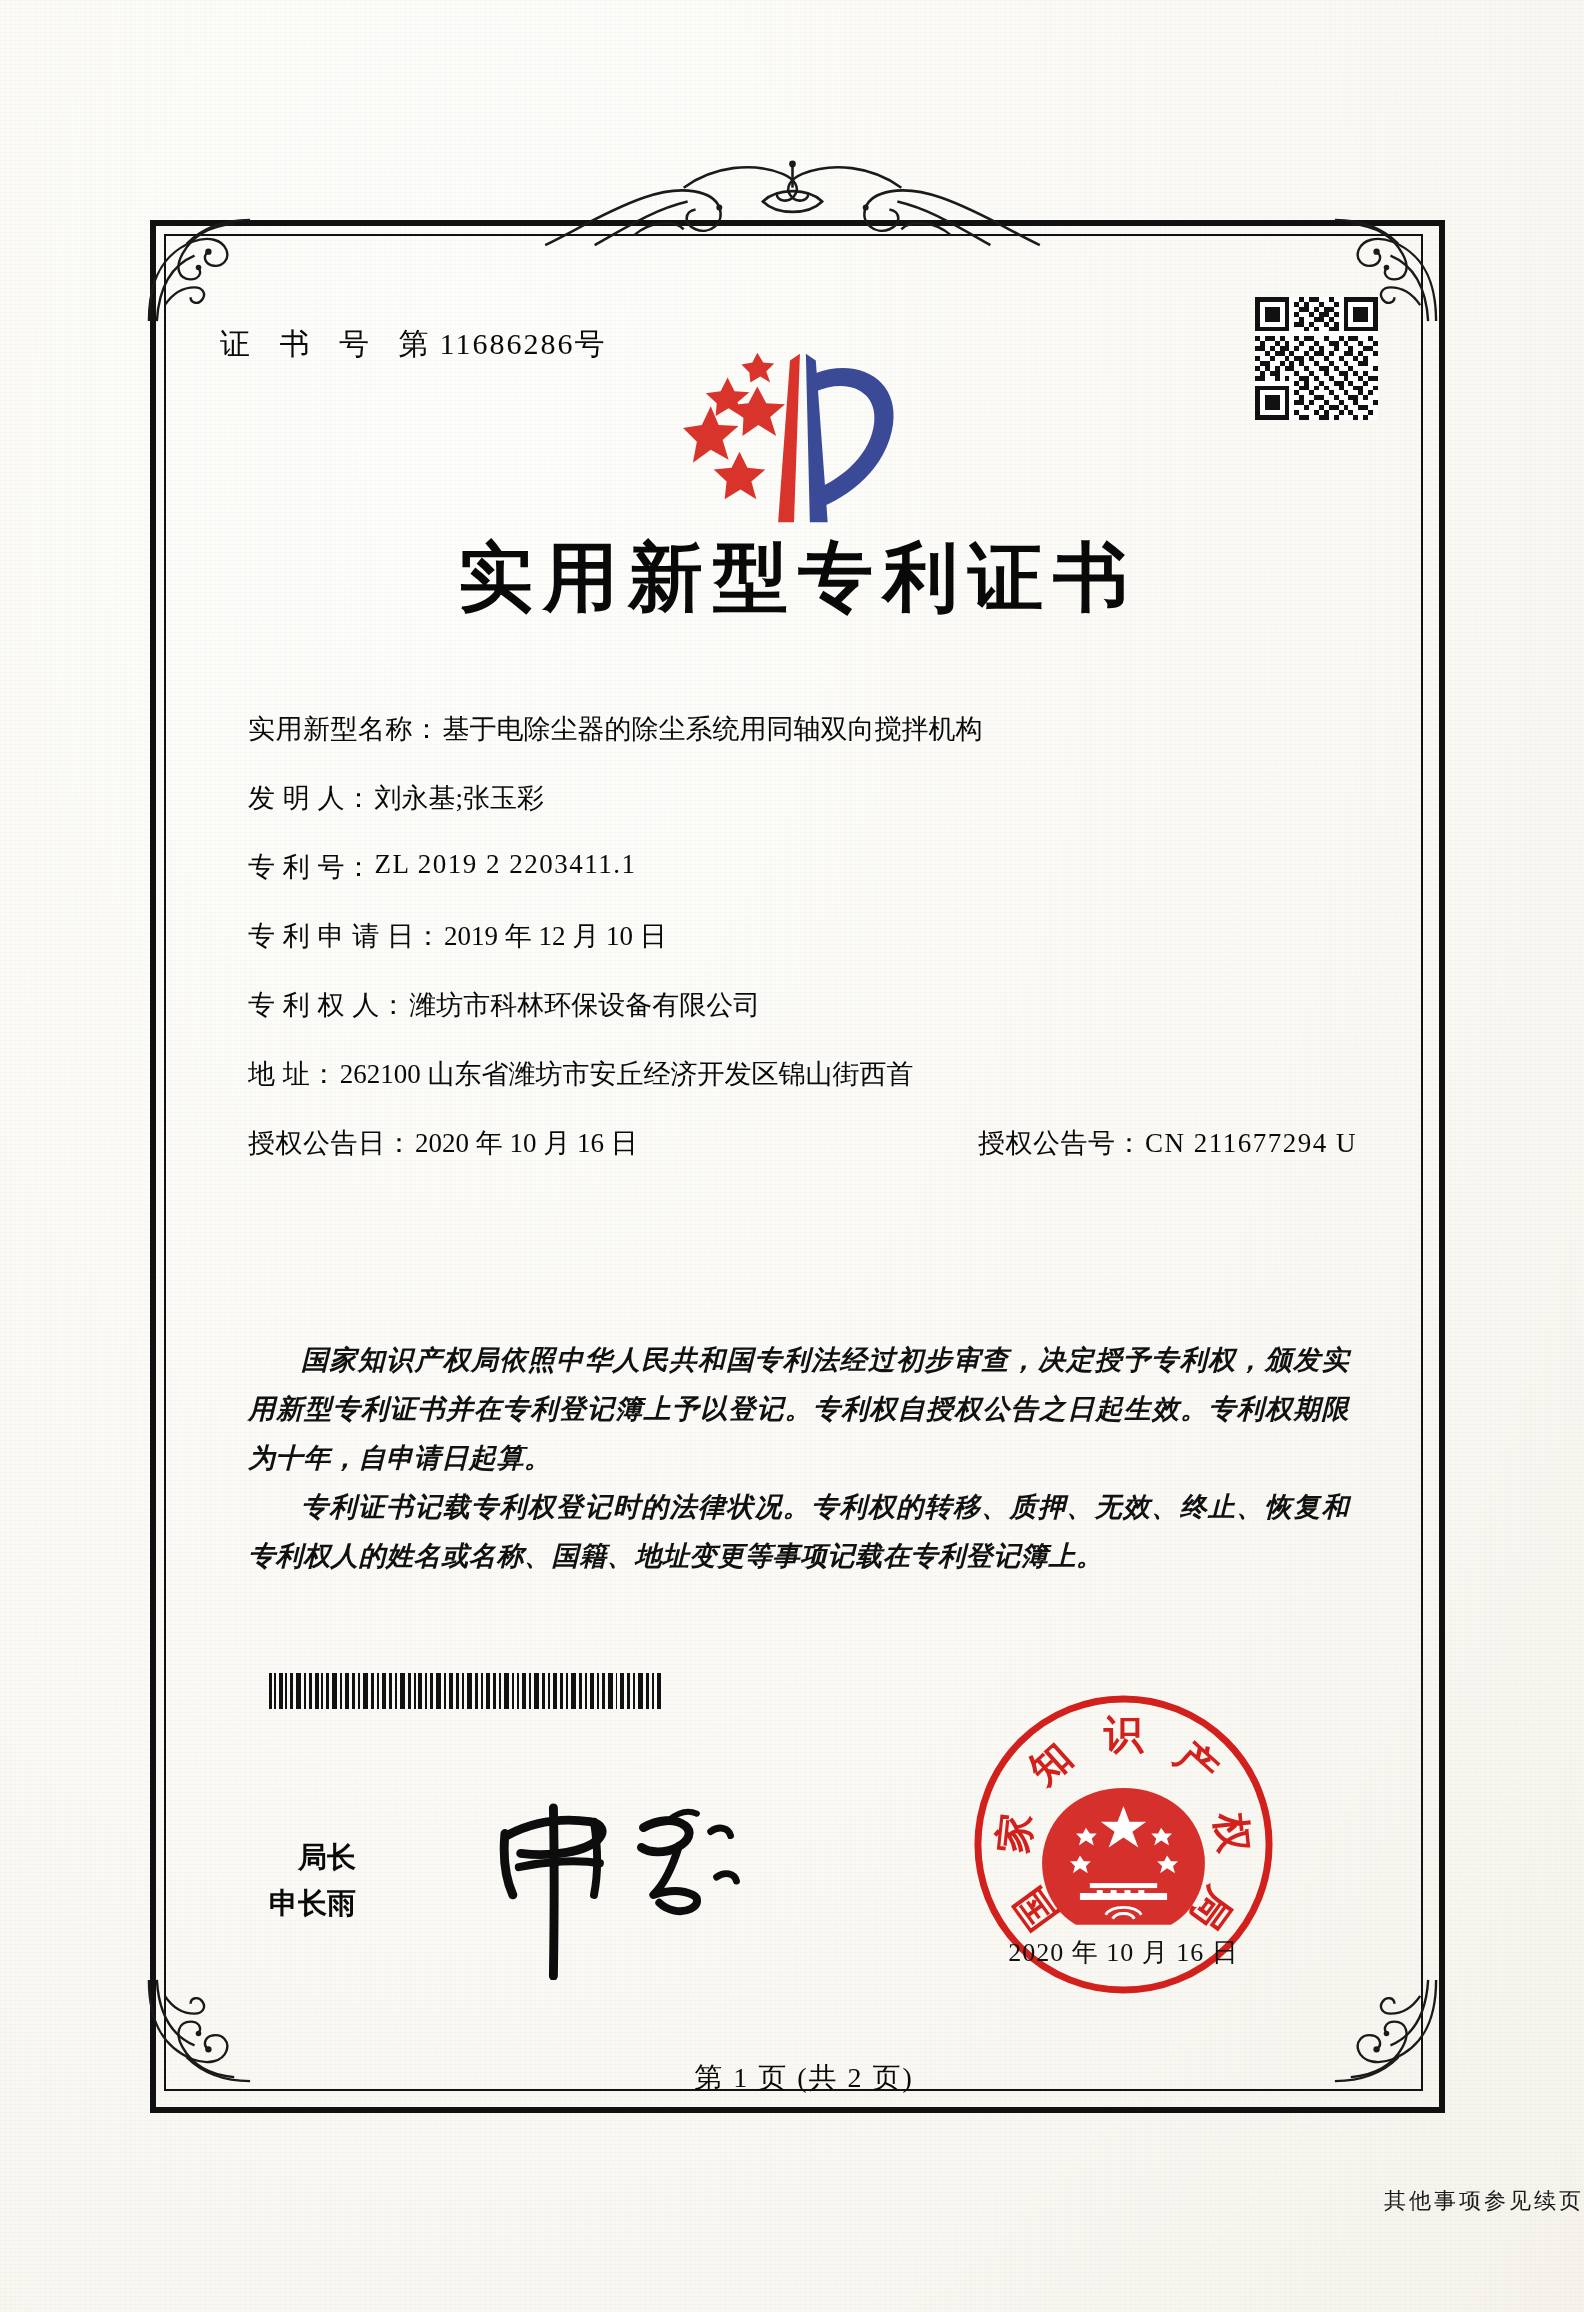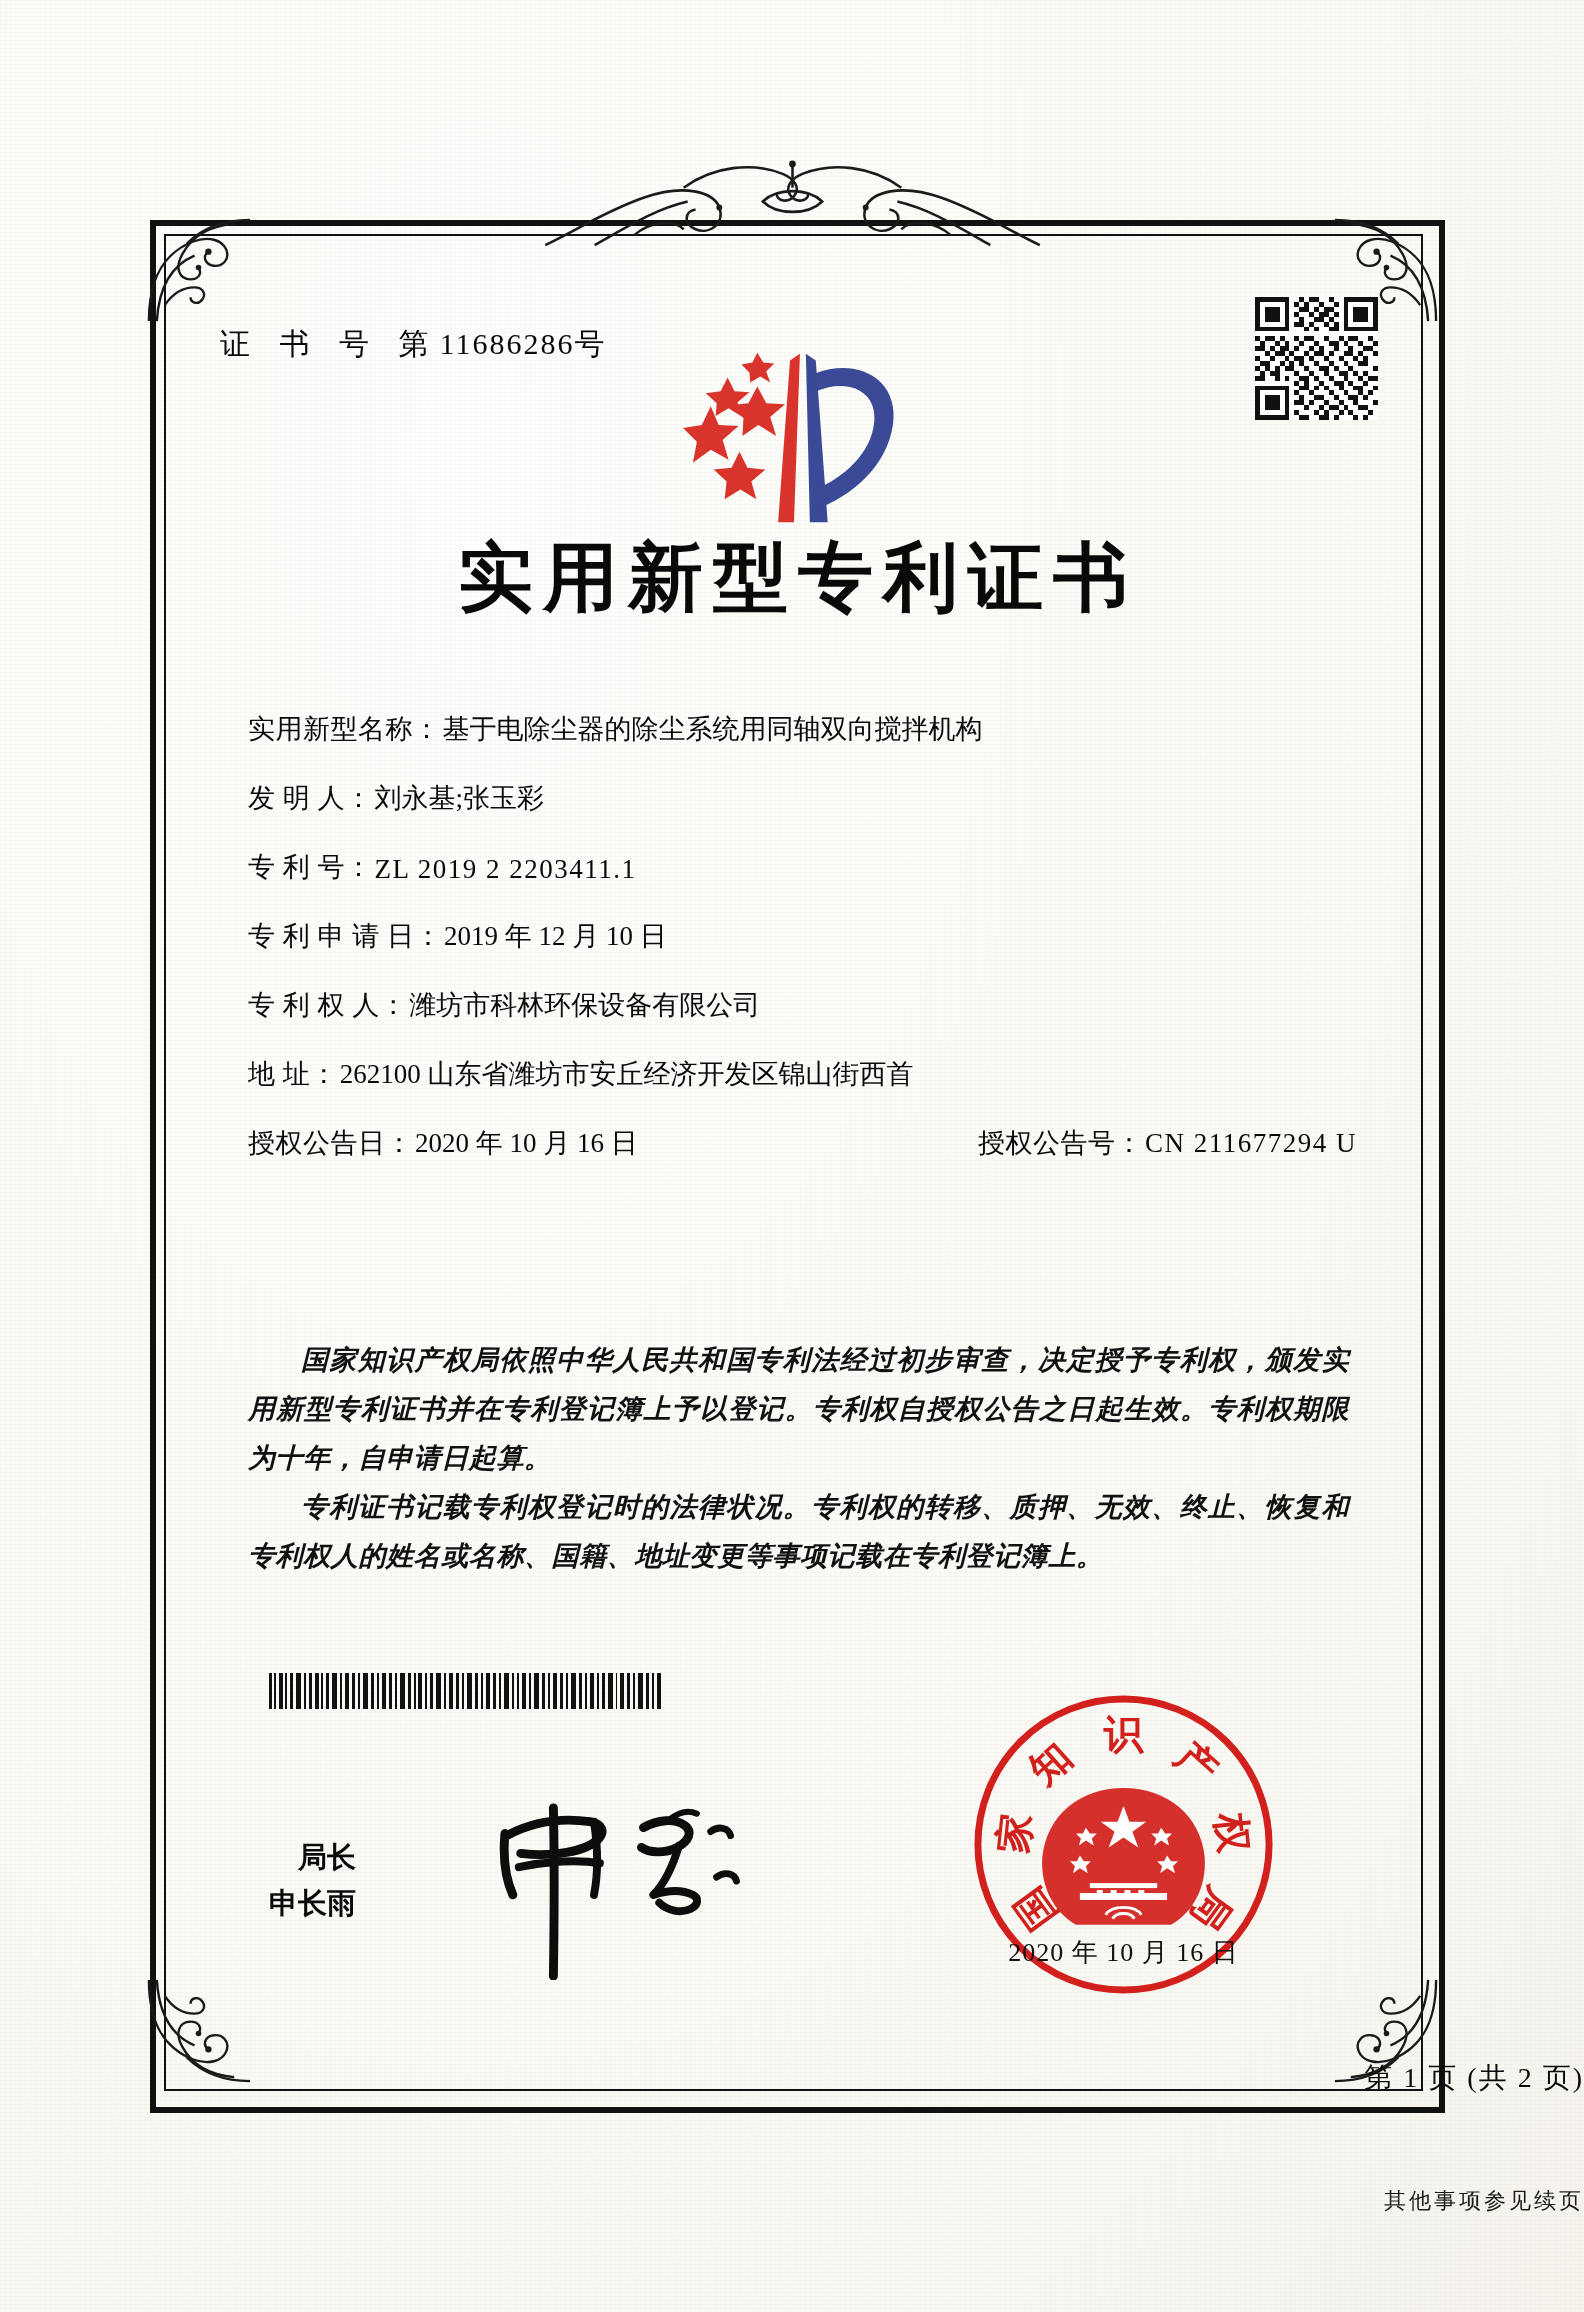--- a/index.html
+++ b/index.html
@@ -119,21 +119,21 @@
   
   .fields {
     position: absolute;
     left: 248px;
     top: 711px;
     width: 1109px;
     font-size: 27px;
   }
   .row {
     display: flex;
-    align-items: flex-end;
+    align-items: flex-start;
     margin-bottom: 33px;
     white-space: nowrap;
   }
   .lbl {
     flex: 0 0 auto;
     letter-spacing: 0.5px;
   }
   .val {
     flex: 0 0 auto;
     margin-left: 2px;
@@ -211,23 +211,23 @@
     text-align: center;
     font-size: 26px;
     color: #111;
     letter-spacing: 1px;
     font-family: "Liberation Serif", "DejaVu Serif", serif;
   }
 
   
   .page-no {
     position: absolute;
-    left: 0; right: 0;
+    left: 0; right: 17px;
     top: 2059px;
-    text-align: right;
+    text-align: center;
     font-size: 28px;
     letter-spacing: 2px;
     margin-left: 41px;
   }
   .continued {
     position: absolute;
     left: 0; right: 0;
     top: 2186px;
     text-align: right;
     font-size: 22px;

